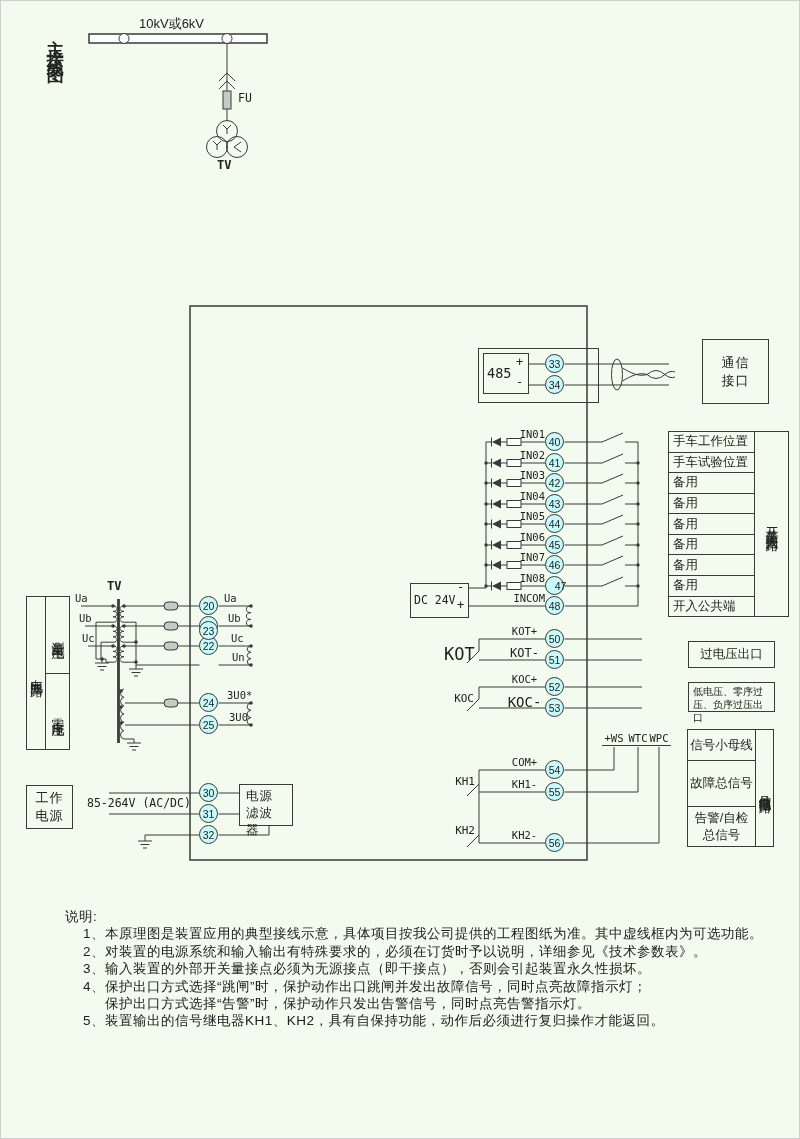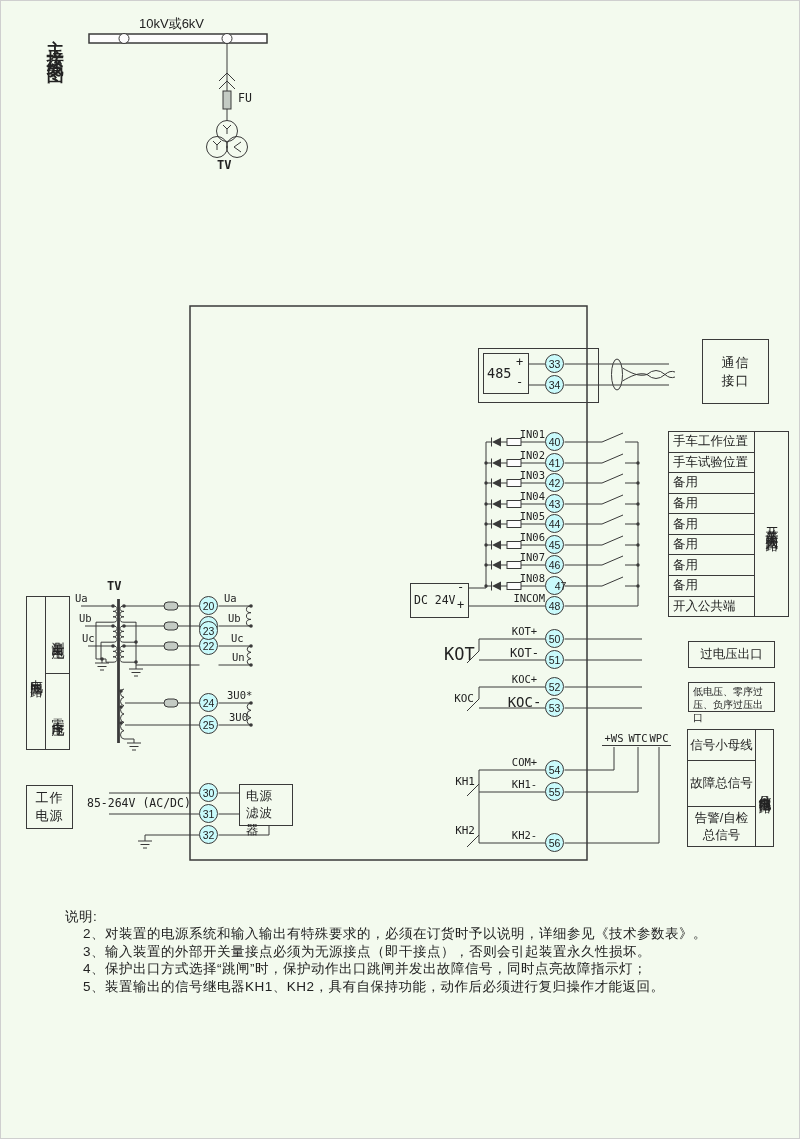--- a/index.html
+++ b/index.html
@@ -298,19 +298,21 @@
       <span style="width:30px;">工作电源</span>
     </div>
 <div class="lbl mono" style="left:86px;top:796px;font-size:11.5px;">85-264V (AC/DC)</div>
 <div class="term" style="left:198px;top:782px;">30</div>
 <div class="term" style="left:198px;top:803px;">31</div>
 <div class="term" style="left:198px;top:824px;">32</div>
 <div class="box" style="left:238px;top:783px;width:54px;height:42px;font-size:12.5px;line-height:17px;padding:3px 6px;letter-spacing:1px;">电源滤波器</div>
 
 <div class="notes">
   <div>说明:</div>
+  <div class="note-item">1、本原理图是装置应用的典型接线示意，具体项目按我公司提供的工程图纸为准。其中虚线框内为可选功能。</div>
   <div class="note-item">2、对装置的电源系统和输入输出有特殊要求的，必须在订货时予以说明，详细参见《技术参数表》。</div>
   <div class="note-item">3、输入装置的外部开关量接点必须为无源接点（即干接点），否则会引起装置永久性损坏。</div>
   <div class="note-item">4、保护出口方式选择“跳闸”时，保护动作出口跳闸并发出故障信号，同时点亮故障指示灯；</div>
+  <div class="note-cont">保护出口方式选择“告警”时，保护动作只发出告警信号，同时点亮告警指示灯。</div>
   <div class="note-item">5、装置输出的信号继电器KH1、KH2，具有自保持功能，动作后必须进行复归操作才能返回。</div>
 </div>
 
 </div>
 
 </body></html>

